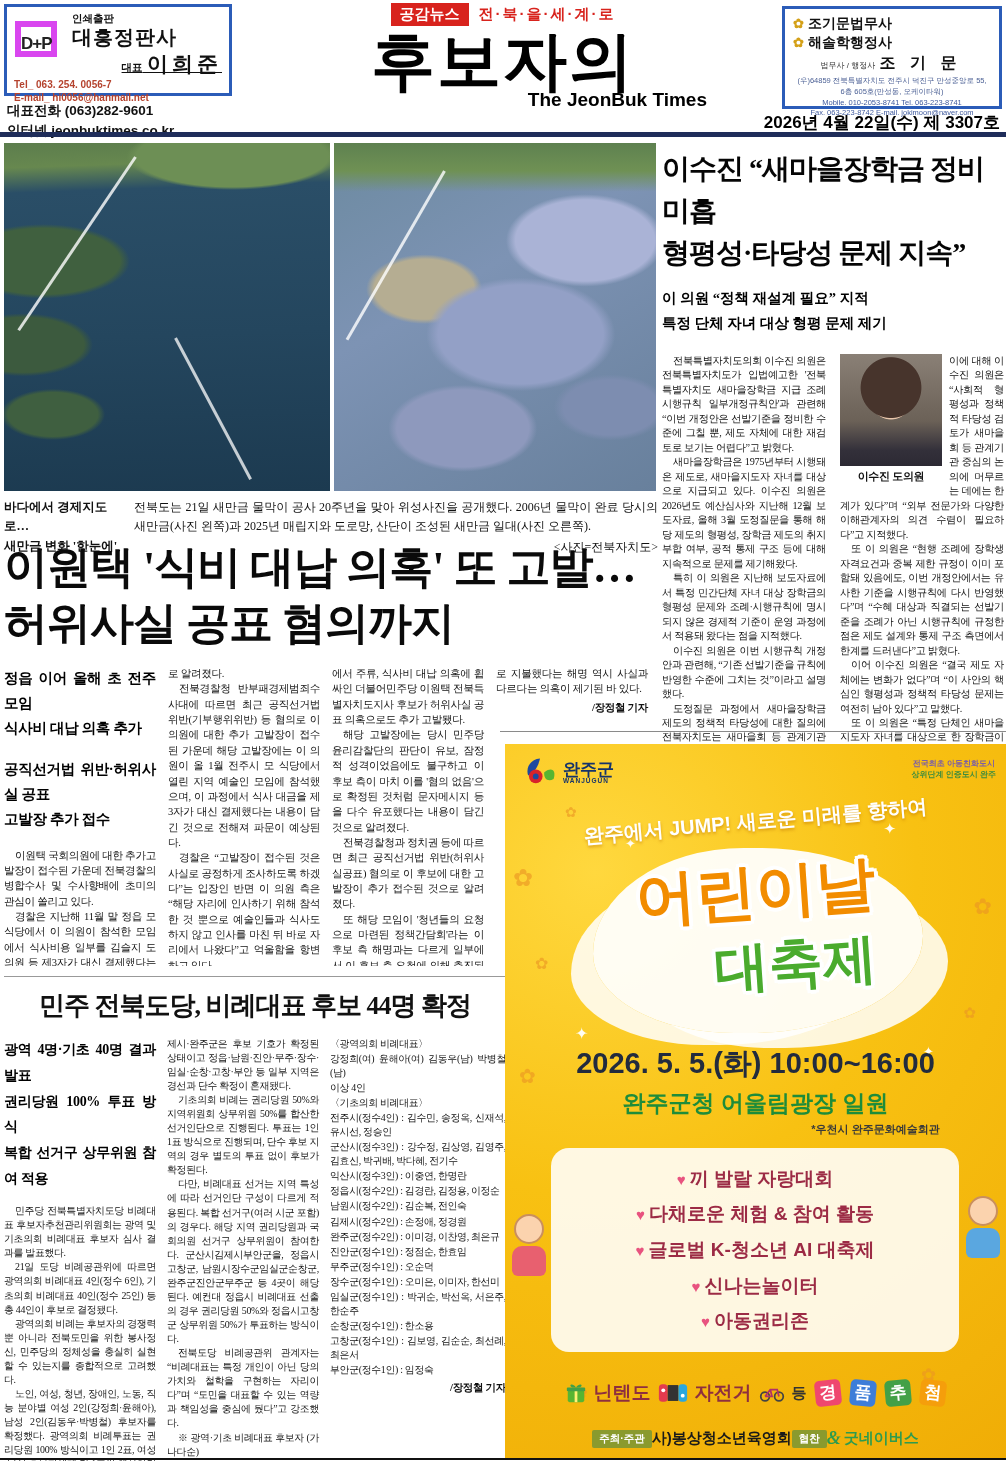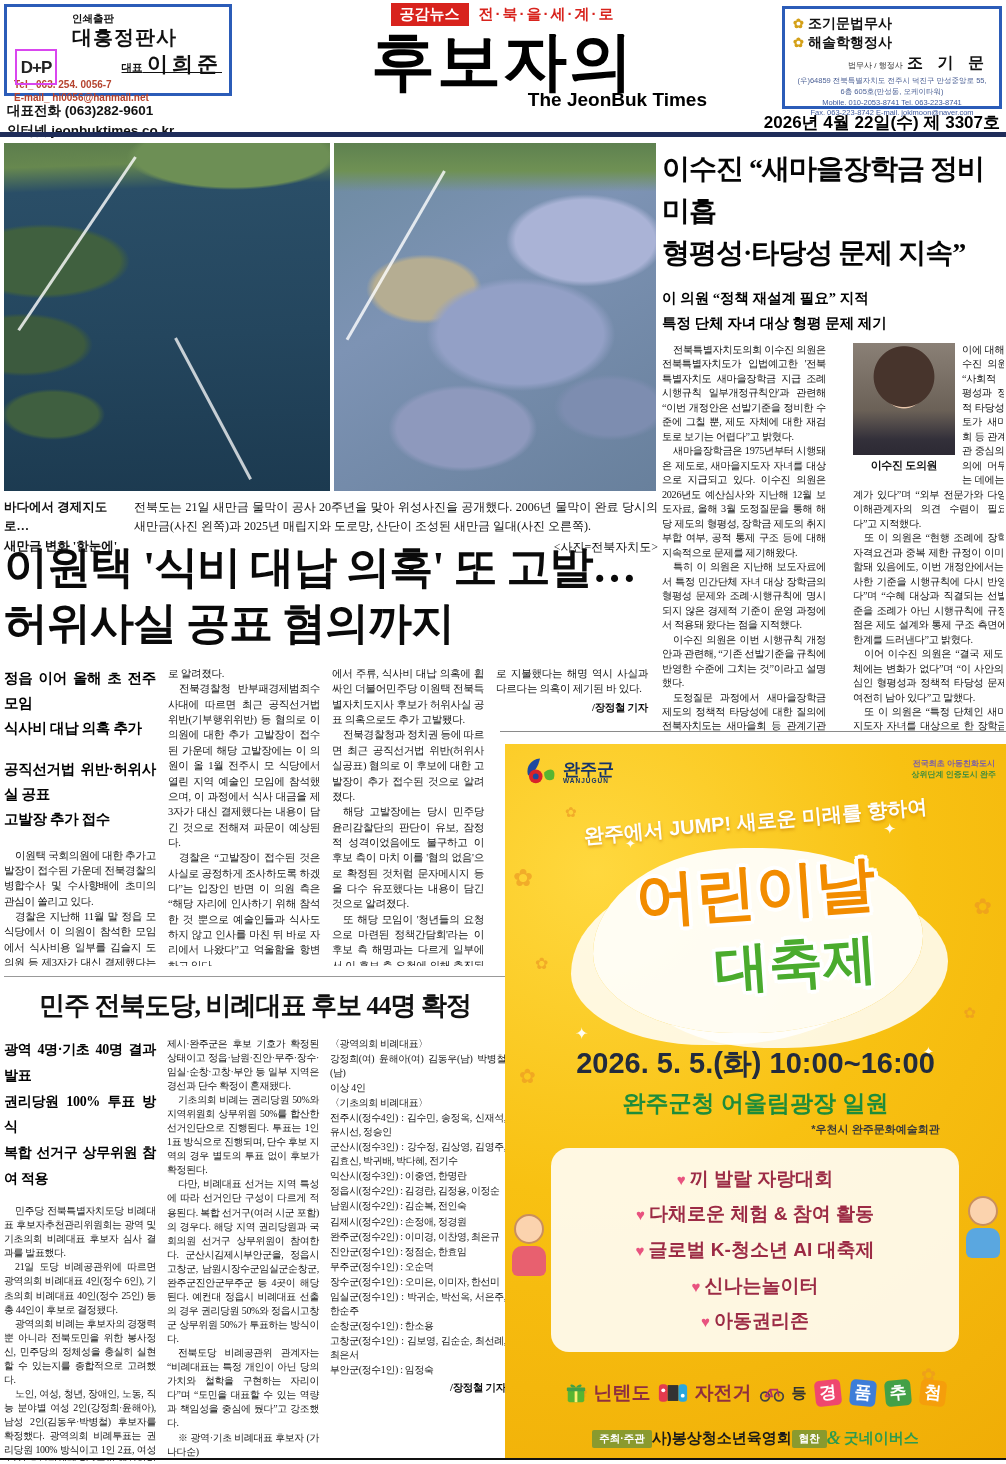--- a/index.html
+++ b/index.html
@@ -2,41 +2,41 @@
 <html><head>
 <meta charset="utf-8">
 <style>
   html,body{margin:0;padding:0;background:#e8e8e8;}
   .page{position:relative;width:1006px;height:1464px;background:#fff;margin:0 auto;overflow:hidden;
         font-family:"Liberation Sans",sans-serif;color:#111;}
   [data-name]{box-sizing:border-box;}
 
   
   .card-left{position:absolute;left:4px;top:4px;width:228px;height:92px;border:3px solid #2b5cb8;padding:5px 7px;}
-  .dhp{position:absolute;left:8px;top:14px;width:42px;height:36px;border:2px solid #d946ef;
-       font:900 17px "Liberation Sans",sans-serif;color:#222;text-align:center;line-height:34px;letter-spacing:-1px;margin-top:28px;}
+  .dhp{position:absolute;left:8px;top:14px;width:42px;height:36px;border:6px solid #d946ef;
+       font:900 17px "Liberation Sans",sans-serif;color:#222;text-align:center;line-height:34px;letter-spacing:-1px;}
   .cl-brand{margin-left:58px;font:700 10.5px/1.2 "Liberation Sans",sans-serif;}
   .cl-company{margin-left:58px;font:900 20px/1.2 "Liberation Sans",sans-serif;letter-spacing:1px;}
   .cl-namerow{text-align:right;margin-top:1px;text-decoration:underline;}
   .cl-role{font:700 10.5px "Liberation Sans",sans-serif;}
   .cl-name{font:900 21px "Liberation Sans",sans-serif;letter-spacing:4px;}
   .cl-tel,.cl-mail{font:700 10px/1.35 "Liberation Sans",sans-serif;color:#b5432e;}
   .contact{position:absolute;left:7px;top:101px;font:700 13.5px/1.5 "Liberation Sans",sans-serif;color:#111;}
 
   .masthead{position:absolute;left:285px;top:3px;width:436px;text-align:center;}
   .badge-row{display:flex;justify-content:center;align-items:center;gap:10px;}
   .badge{background:#d8231d;color:#fff;font:900 15px "Liberation Sans",sans-serif;padding:2px 9px;}
   .slogan{color:#d8231d;font:900 15px "Liberation Sans",sans-serif;letter-spacing:2px;}
   .mh-title{font:900 64px/1.04 "Liberation Sans",sans-serif;color:#000;letter-spacing:2px;margin-top:2px;}
   .mh-sub{font:700 19px "Liberation Sans",sans-serif;color:#000;text-align:right;padding-right:14px;margin-top:-6px;}
 
   .card-right{position:absolute;left:782px;top:6px;width:220px;height:103px;border:3px solid #2b5cb8;padding:5px 8px;}
   .cr-line{font:900 14px/1.35 "Liberation Sans",sans-serif;color:#111;}
   .cr-flower{color:#d4a017;font-size:13px;margin-right:4px;}
-  .cr-namerow{text-align:right;margin:1px 2px 2px 0;}
+  .cr-namerow{text-align:center;margin:1px 2px 2px 0;}
   .cr-role{font:400 8px "Liberation Sans",sans-serif;color:#333;}
   .cr-name{font:900 16px "Liberation Sans",sans-serif;letter-spacing:5px;}
   .cr-addr{font:400 7.5px/1.45 "Liberation Sans",sans-serif;color:#4a5f94;text-align:center;}
   .cr-tel{font:400 7.5px/1.45 "Liberation Sans",sans-serif;color:#3f5a9e;text-align:center;}
   .issue{position:absolute;right:6px;top:111px;font:900 17px "Liberation Sans",sans-serif;color:#000;}
   .navy-rule{position:absolute;left:0;top:132px;width:1006px;height:5px;background:#1f2d5a;}
 
   
   .photo{position:absolute;top:143px;height:348px;overflow:hidden;}
   .photo-left{left:4px;width:326px;
@@ -78,21 +78,21 @@
   .subgroup{margin-bottom:16px;}
   .lead-cols{position:absolute;left:4px;top:666px;width:652px;height:300px;display:flex;gap:12px;overflow:hidden;}
   .lead-cols .col{width:152px;flex:0 0 152px;font-size:10.6px;line-height:1.45;letter-spacing:-0.3px;}
   .byline{text-align:right;font:700 10.5px "Liberation Serif",serif;margin-top:4px;}
   .rule-ad-top{position:absolute;left:500px;top:731px;width:506px;height:1px;background:#8a8a8a;}
 
   
   .right-article{position:absolute;left:662px;top:148px;width:342px;}
   .ra-headline{font:900 28px/1.5 "Liberation Serif",serif;letter-spacing:-1px;color:#050505;}
   .ra-sub{margin-top:12px;font:700 14.5px/1.8 "Liberation Serif",serif;}
-  .ra-cols{margin-top:7px;display:flex;gap:27px;height:390px;overflow:hidden;}
+  .ra-cols{margin-top:18px;display:flex;gap:14px;height:390px;overflow:hidden;}
   .ra-cols .col{width:164px;flex:0 0 164px;font-size:10.2px;line-height:1.42;letter-spacing:-0.3px;}
   .figure{float:left;width:102px;margin:0 7px 4px 0;}
   .portrait{width:102px;height:112px;
     background:
       radial-gradient(circle at 50% 30%, #47342c 0 32%, rgba(0,0,0,0) 33%),
       radial-gradient(circle at 50% 40%, #e9c6ab 0 24%, rgba(0,0,0,0) 25%),
       linear-gradient(180deg,#8a8076 0%,#6b6157 60%,#33303a 86%,#2c2933 100%);}
   .fig-cap{font:700 11px/1.4 "Liberation Serif",serif;text-align:center;padding-top:3px;}
 
   
@@ -244,22 +244,22 @@
     <div class="col cont" data-name="lead-col-2">
       <div class="flow">
           <p class="para" data-name="lead-paragraph">로 알려졌다.</p>
           <p class="para" data-name="lead-paragraph">전북경찰청 반부패경제범죄수사대에 따르면 최근 공직선거법 위반(기부행위위반) 등 혐의로 이 의원에 대한 추가 고발장이 접수된 가운데 해당 고발장에는 이 의원이 올 1월 전주시 모 식당에서 열린 지역 예술인 모임에 참석했으며, 이 과정에서 식사 대금을 제3자가 대신 결제했다는 내용이 담긴 것으로 전해져 파문이 예상된다.</p>
           <p class="para" data-name="lead-paragraph">경찰은 “고발장이 접수된 것은 사실로 공정하게 조사하도록 하겠다”는 입장인 반면 이 의원 측은 “해당 자리에 인사하기 위해 참석한 것 뿐으로 예술인들과 식사도 하지 않고 인사를 마친 뒤 바로 자리에서 나왔다”고 억울함을 항변하고 있다.</p>
         </div>
     </div>
     <div class="col cont" data-name="lead-col-3">
       <div class="flow">
           <p class="para" data-name="lead-paragraph">에서 주류, 식사비 대납 의혹에 휩싸인 더불어민주당 이원택 전북특별자치도지사 후보가 허위사실 공표 의혹으로도 추가 고발됐다.</p>
+          <p class="para" data-name="lead-paragraph">해당 고발장에는 당시 민주당 윤리감찰단의 판단이 유보, 잠정적 성격이었음에도 불구하고 이 후보 측이 마치 이를 '혐의 없음'으로 확정된 것처럼 문자메시지 등을 다수 유포했다는 내용이 담긴 것으로 알려졌다.</p>
           <p class="para" data-name="lead-paragraph">전북경찰청과 정치권 등에 따르면 최근 공직선거법 위반(허위사실공표) 혐의로 이 후보에 대한 고발장이 추가 접수된 것으로 알려졌다.</p>
-          <p class="para" data-name="lead-paragraph">해당 고발장에는 당시 민주당 윤리감찰단의 판단이 유보, 잠정적 성격이었음에도 불구하고 이 후보 측이 마치 이를 '혐의 없음'으로 확정된 것처럼 문자메시지 등을 다수 유포했다는 내용이 담긴 것으로 알려졌다.</p>
           <p class="para" data-name="lead-paragraph">또 해당 모임이 '청년들의 요청으로 마련된 정책간담회'라는 이 후보 측 해명과는 다르게 일부에서 이 후보 측 요청에 의해 추진된 자리였다는 취지의 주장과 함께, 식사비를 직접 현금으</p>
         </div>
     </div>
     <div class="col cont" data-name="lead-col-4">
       <div class="flow">
           <p class="para" data-name="lead-paragraph">로 지불했다는 해명 역시 사실과 다르다는 의혹이 제기된 바 있다.</p>
         </div>
       <div class="byline" data-name="lead-byline">/장정철 기자</div>
     </div>
   </div>

